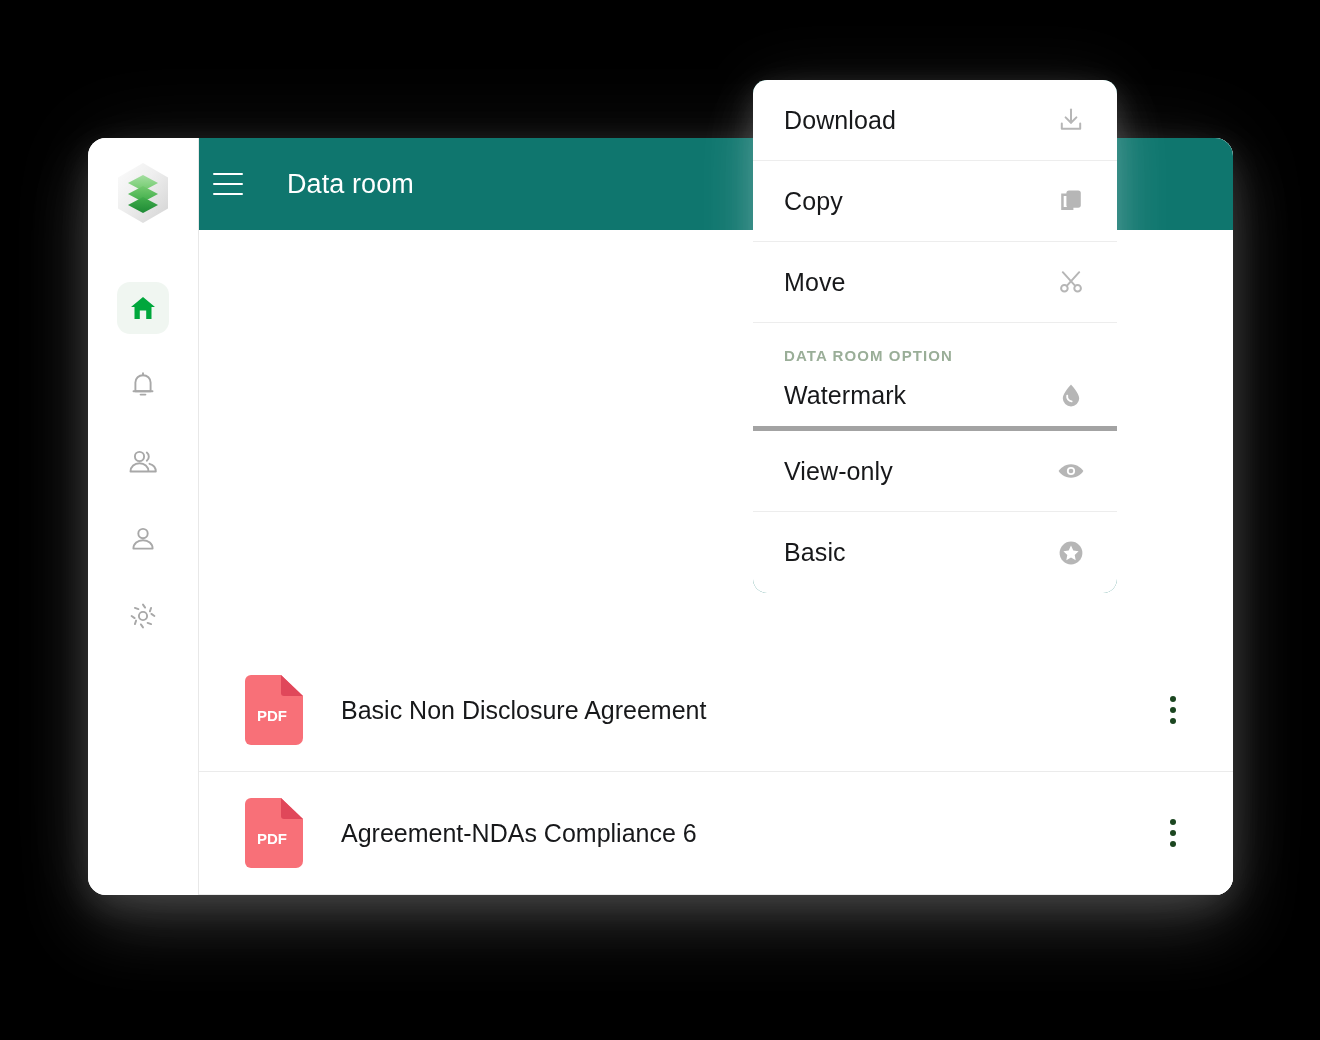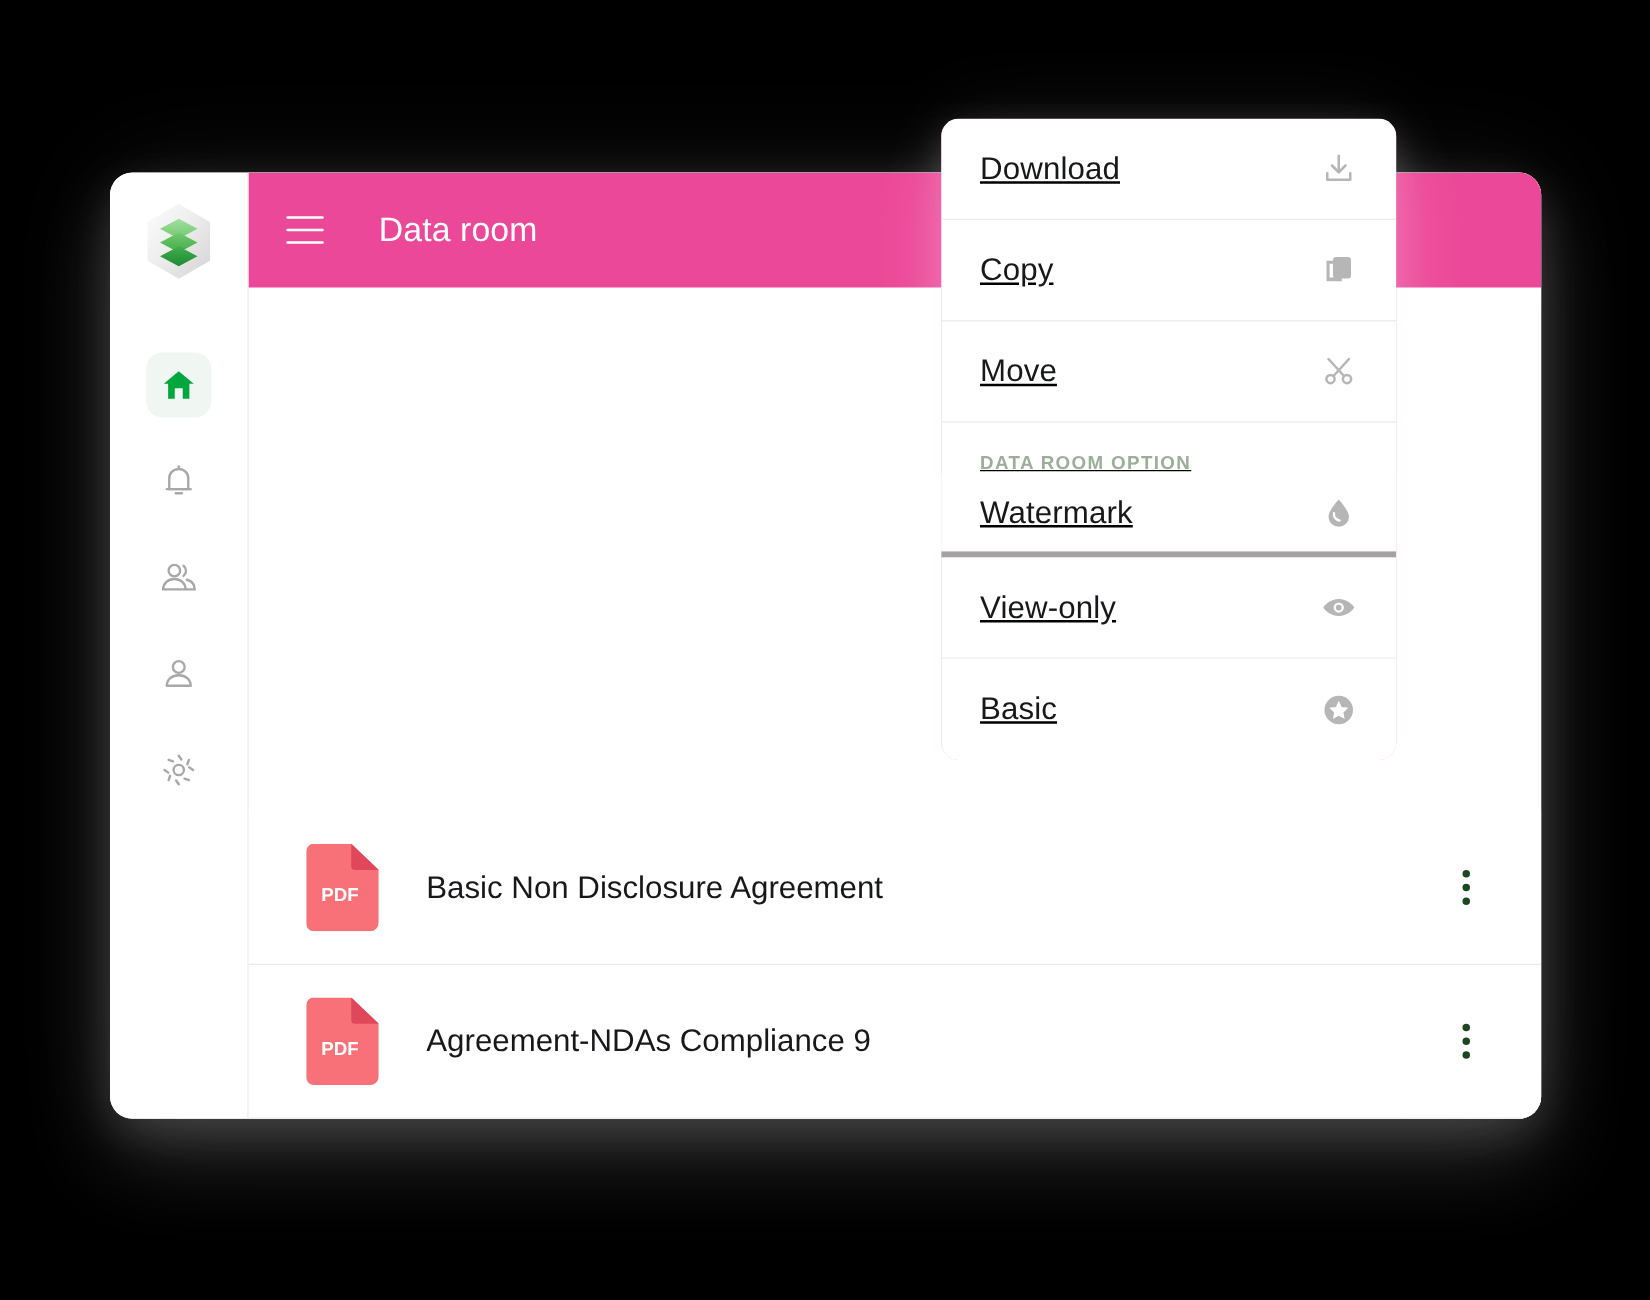--- a/index.html
+++ b/index.html
@@ -76,24 +76,24 @@
     flex: 1 1 auto;
     display: flex;
     flex-direction: column;
     min-width: 0;
     background: #ffffff;
   }
 
   #topbar {
     height: 92px;
     flex: 0 0 92px;
-    background: #ec4899;
-    display: flex;
-    align-items: center;
-    padding-left: 30px;
+    background: #0f766e;
+    display: flex;
+    align-items: center;
+    padding-left: 14px;
     box-sizing: border-box;
   }
   #hamburger {
     width: 30px;
     height: 22px;
     display: flex;
     flex-direction: column;
     justify-content: space-between;
     cursor: pointer;
     flex: 0 0 auto;
@@ -163,30 +163,29 @@
     width: 6px;
     height: 6px;
     border-radius: 50%;
     background: #1b4620;
   }
 
   
   #context-menu {
     position: absolute;
     left: 753px;
-    top: 95px;
+    top: 80px;
     width: 364px;
-    background: #f9a8d4;
+    background: #0f766e;
     border-radius: 14px;
     box-shadow:
       0 28px 60px rgba(255,255,255,0.18),
       0 8px 28px rgba(255,255,255,0.13),
       0 0 70px rgba(255,255,255,0.07);
     overflow: hidden;
-    text-decoration: underline;
   }
   .menu-item {
     height: 81px;
     display: flex;
     align-items: center;
     justify-content: space-between;
     padding: 0 31px;
     box-sizing: border-box;
     border-bottom: 1px solid #ededed;
     cursor: pointer;
@@ -346,21 +345,21 @@
       </div>
 
       <div class="file-row">
         <div class="pdf-icon">
           <svg width="58" height="70" viewBox="0 0 58 70">
             <path d="M6 0 H36 L58 21 V63 A7 7 0 0 1 51 70 H6 A6 6 0 0 1 0 64 V6 A6 6 0 0 1 6 0 Z" fill="#f87078"></path>
             <path d="M36 0 L58 21 H39 A3 3 0 0 1 36 18 Z" fill="#e0475a"></path>
             <text x="27" y="46" text-anchor="middle" fill="#ffffff" font-family="Liberation Sans, sans-serif" font-size="15" font-weight="bold">PDF</text>
           </svg>
         </div>
-        <div class="file-name">Agreement-NDAs Compliance 9</div>
+        <div class="file-name">Agreement-NDAs Compliance 6</div>
         <div class="row-menu">
           <i></i>
           <i></i>
           <i></i>
         </div>
       </div>
 
     </div>
   </div>
 </div>

